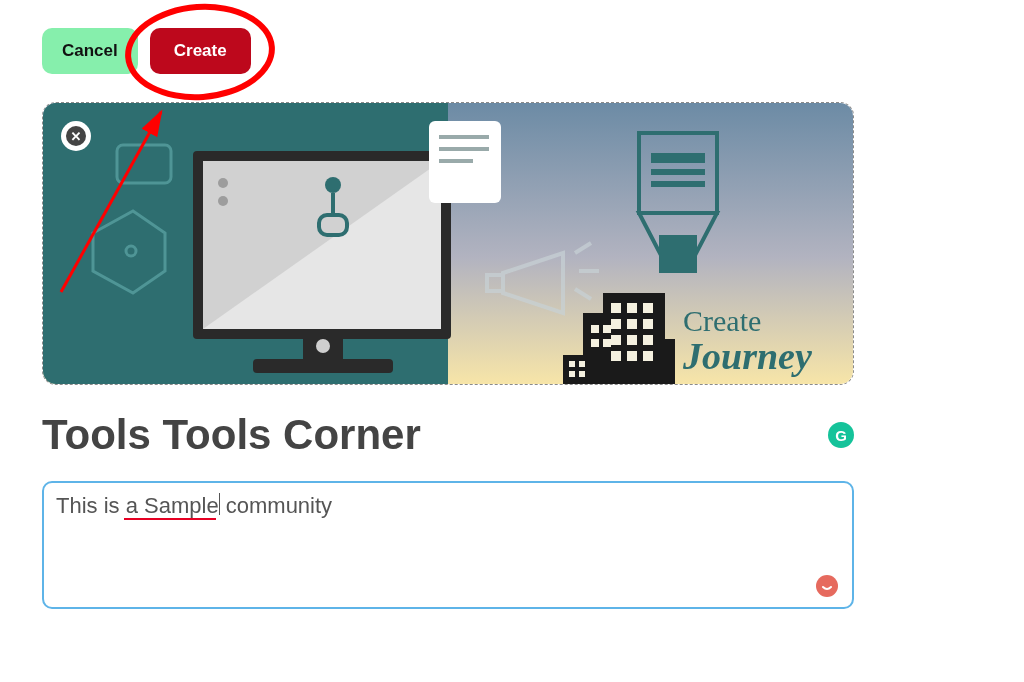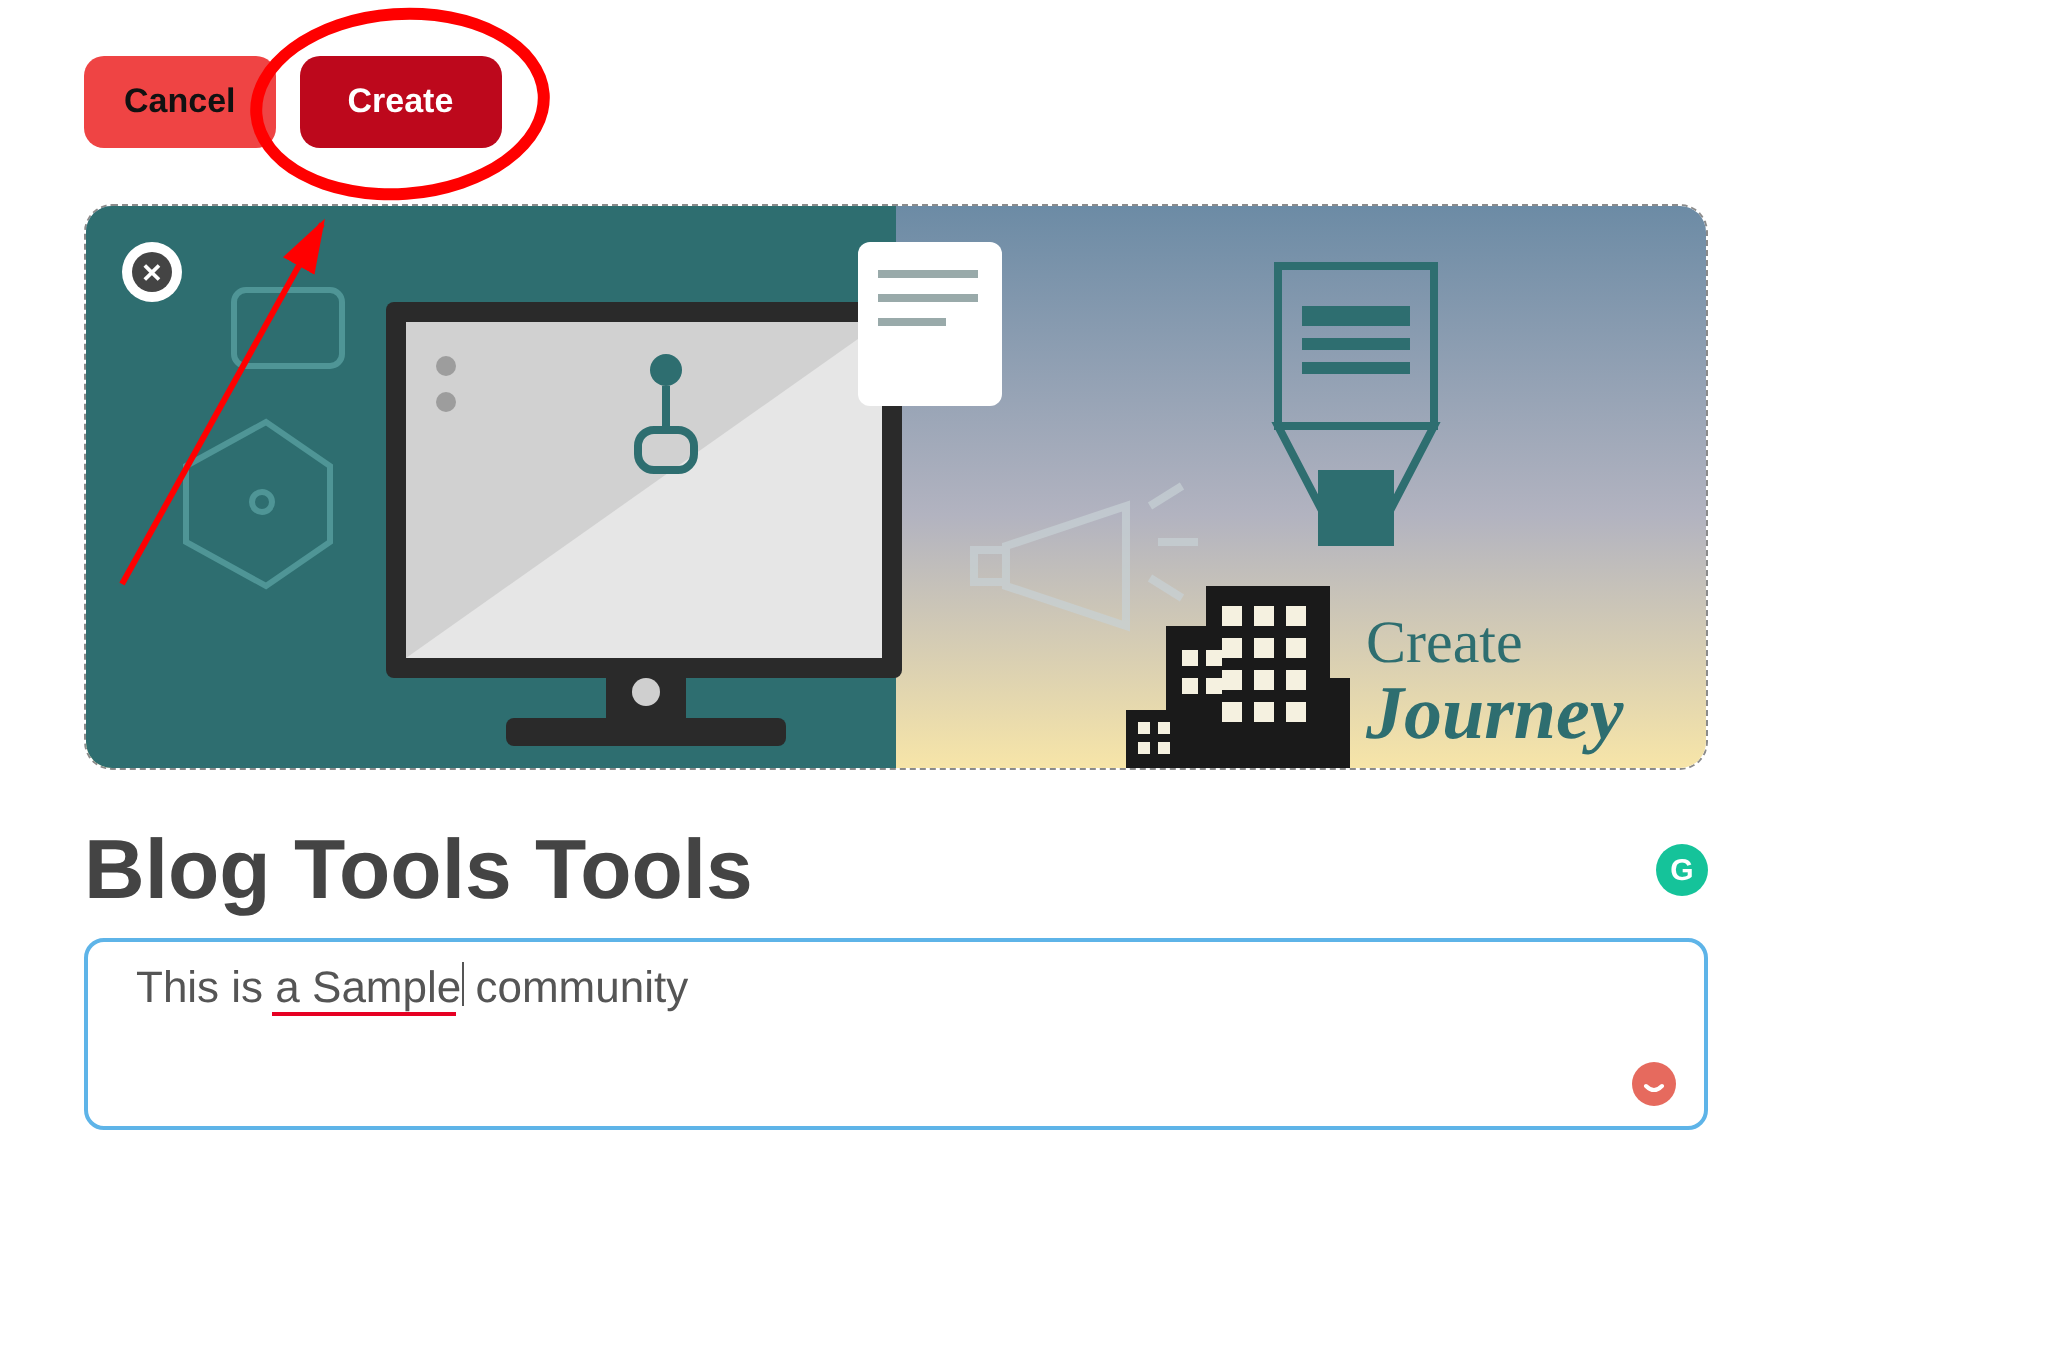--- a/index.html
+++ b/index.html
@@ -32,21 +32,21 @@
     .btn {
       height: 46px;
       padding: 0 20px;
       border: none;
       border-radius: 10px;
       font-size: 17px;
       font-weight: 700;
       cursor: pointer;
     }
     .btn-cancel {
-      background: #ef4444;
+      background: #86efac;
       color: #111;
     }
     .btn-create {
       background: #bd081c;
       color: #fff;
       padding: 0 24px;
       position: relative;
       z-index: 2;
     }
 
@@ -127,25 +127,25 @@
       color: #fff;
       font-weight: 700;
       font-size: 15px;
       display: flex;
       align-items: center;
       justify-content: center;
     }
 
     .desc-box {
       width: 812px;
-      height: 96px;
-      margin-top: 10px;
+      height: 128px;
+      margin-top: 22px;
       border: 2px solid #5eb4e8;
       border-radius: 10px;
-      padding: 10px 24px;
+      padding: 10px 12px;
       position: relative;
     }
     .desc-text {
       font-size: 22px;
       color: #555;
       position: relative;
       display: inline-block;
     }
     .spell-underline {
       position: absolute;
@@ -287,21 +287,21 @@
     <text x="640" y="228" font-family="Georgia, serif" font-size="30" fill="#2e6e70">Create</text>
     <text x="640" y="266" font-family="Georgia, serif" font-size="38" font-weight="700" font-style="italic" fill="#2e6e70">Journey</text>
   </svg>
 
   <div class="banner-close">
     <div class="banner-close-inner">✕</div>
   </div>
 </div>
 
 <div class="community-title-row">
-  <div class="community-title">Blog Tools Tools</div>
+  <div class="community-title">Tools Tools Corner</div>
   <div class="grammarly-g">G</div>
 </div>
 
 <div class="desc-box">
   <span class="desc-text">
     <span id="desc-content">This is a Sample<span class="text-cursor"></span> community</span>
     <span class="spell-underline" style="left:68px; width:92px;"></span>
   </span>
   <div class="spell-dot">
     <svg width="12" height="12" viewBox="0 0 12 12">

